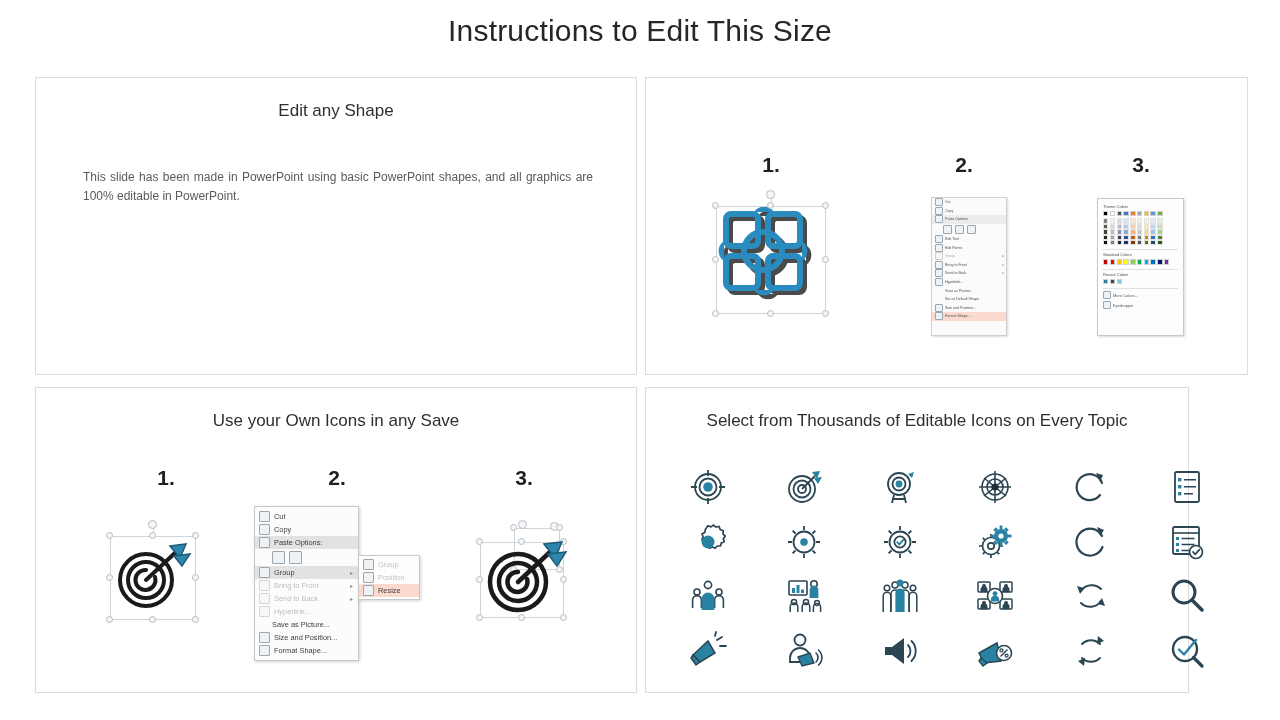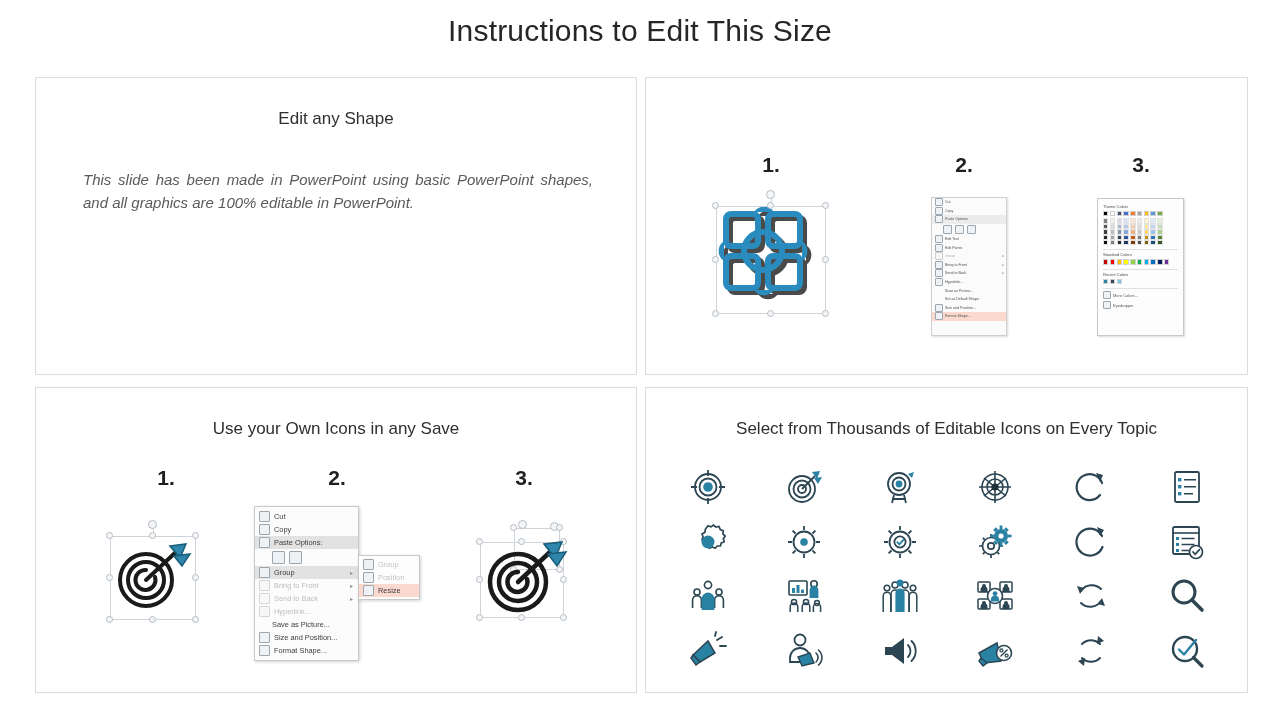--- a/index.html
+++ b/index.html
@@ -14,35 +14,35 @@
     position:absolute;top:14px;left:0;width:1280px;text-align:center;
     font-size:30px;color:#262626;letter-spacing:.2px;
   }
 
   .panel{
     position:absolute;border:1px solid #dcdcdc;background:#fff;box-sizing:border-box;
   }
   .p-tl{left:35px;top:77px;width:602px;height:298px;}
   .p-tr{left:645px;top:77px;width:603px;height:298px;}
   .p-bl{left:35px;top:387px;width:602px;height:306px;}
-  .p-br{left:645px;top:387px;width:603px;height:306px;}
+  .p-br{left:645px;top:387px;width:544px;height:306px;}
 
   .panel-title{
-    position:absolute;top:31px;left:0;width:100%;text-align:center;
+    position:absolute;top:23px;left:0;width:100%;text-align:center;
     font-size:17px;color:#2f2f2f;
   }
   .panel-sub{
     position:absolute;top:48px;left:0;width:100%;text-align:center;
     font-size:11px;font-style:italic;color:#6a6a6a;
   }
 
   
   .body-text{
     position:absolute;left:47px;width:510px;
-    font-size:15px;font-style:italic;color:#5a5a5a;line-height:1.55;
+    font-size:12px;color:#5a5a5a;line-height:1.55;
     text-align:justify;
   }
   .body-text.t1{top:90px;}
   .body-text.t2{top:140px;}
 
   
   .step-num{
     position:absolute;font-size:21px;font-weight:bold;color:#1f1f1f;text-align:center;width:40px;
   }
 

